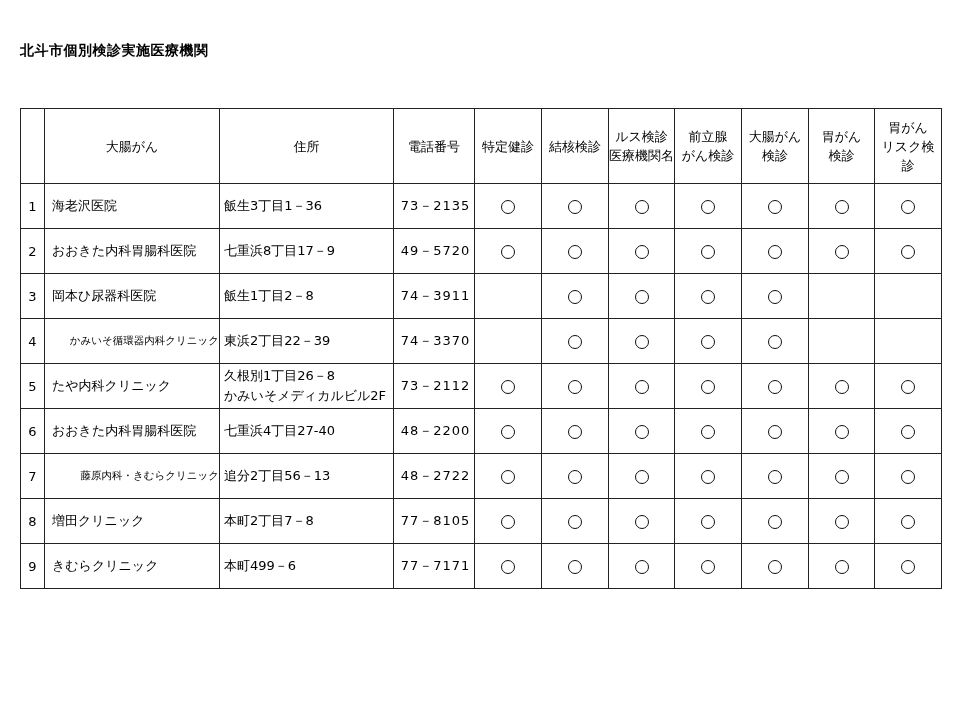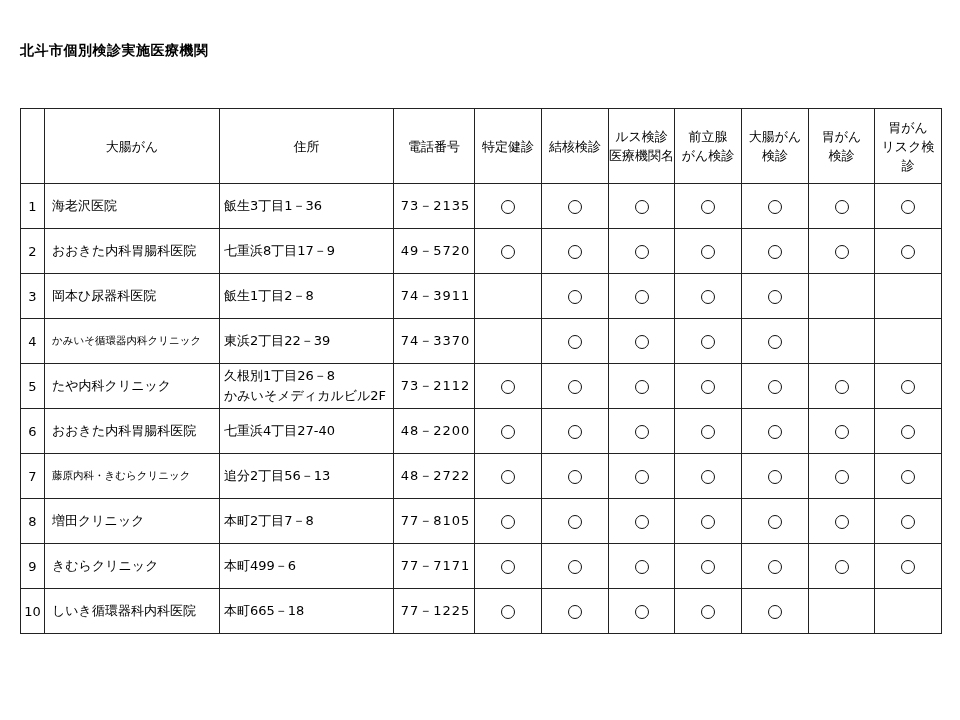--- a/index.html
+++ b/index.html
@@ -5,21 +5,21 @@
   html, body { margin:0; padding:0; }
   body { width:960px; height:720px; background:#ffffff; position:relative; overflow:hidden;
          font-family: "DejaVu Sans", "Liberation Sans", sans-serif; color:#000; }
   .title { position:absolute; left:20px; top:42px; font-size:14px; font-weight:bold; letter-spacing:0.5px; }
   table.grid { position:absolute; left:20px; top:108px; border-collapse:collapse; table-layout:fixed; }
   table.grid td, table.grid th { border:1.5px solid #222; padding:0; font-weight:normal; font-size:13px; }
   table.grid thead th { height:74px; text-align:center; vertical-align:middle; line-height:19px; font-size:13px; }
   table.grid tbody td { height:44px; vertical-align:middle; }
   .c-no { text-align:center; font-size:12px; }
   .c-name { padding-left:7px !important; white-space:nowrap; }
-  .c-name.small { font-size:10.5px; }
+  .c-name.small { font-size:10.5px;text-align:right; }
   .c-addr { padding-left:4px !important; white-space:nowrap; line-height:20px; }
   .c-tel { padding-left:3px !important; white-space:nowrap; letter-spacing:1px;text-align:center; }
   .c-mark { text-align:center; }
   .circle { display:inline-block; width:12px; height:12px; border:1.6px solid #111; border-radius:50%; vertical-align:middle; }
   .addr-line { display:block; }
 </style>
 </head>
 <body>
 
 <div class="title">北斗市個別検診実施医療機関</div>
@@ -199,29 +199,14 @@
         </td>
         <td class="c-tel">77－7171</td>
         <td class="c-mark"><span class="circle"></span></td>
         <td class="c-mark"><span class="circle"></span></td>
         <td class="c-mark"><span class="circle"></span></td>
         <td class="c-mark"><span class="circle"></span></td>
         <td class="c-mark"><span class="circle"></span></td>
         <td class="c-mark"><span class="circle"></span></td>
         <td class="c-mark"><span class="circle"></span></td>
       </tr>
-      <tr>
-        <td class="c-no">10</td>
-        <td class="c-name">しいき循環器科内科医院</td>
-        <td class="c-addr">
-          <span class="addr-line">本町665－18</span>
-        </td>
-        <td class="c-tel">77－1225</td>
-        <td class="c-mark"><span class="circle"></span></td>
-        <td class="c-mark"><span class="circle"></span></td>
-        <td class="c-mark"><span class="circle"></span></td>
-        <td class="c-mark"><span class="circle"></span></td>
-        <td class="c-mark"><span class="circle"></span></td>
-        <td class="c-mark"></td>
-        <td class="c-mark"></td>
-      </tr>
     </tbody>
 </table>
 
 </body></html>

